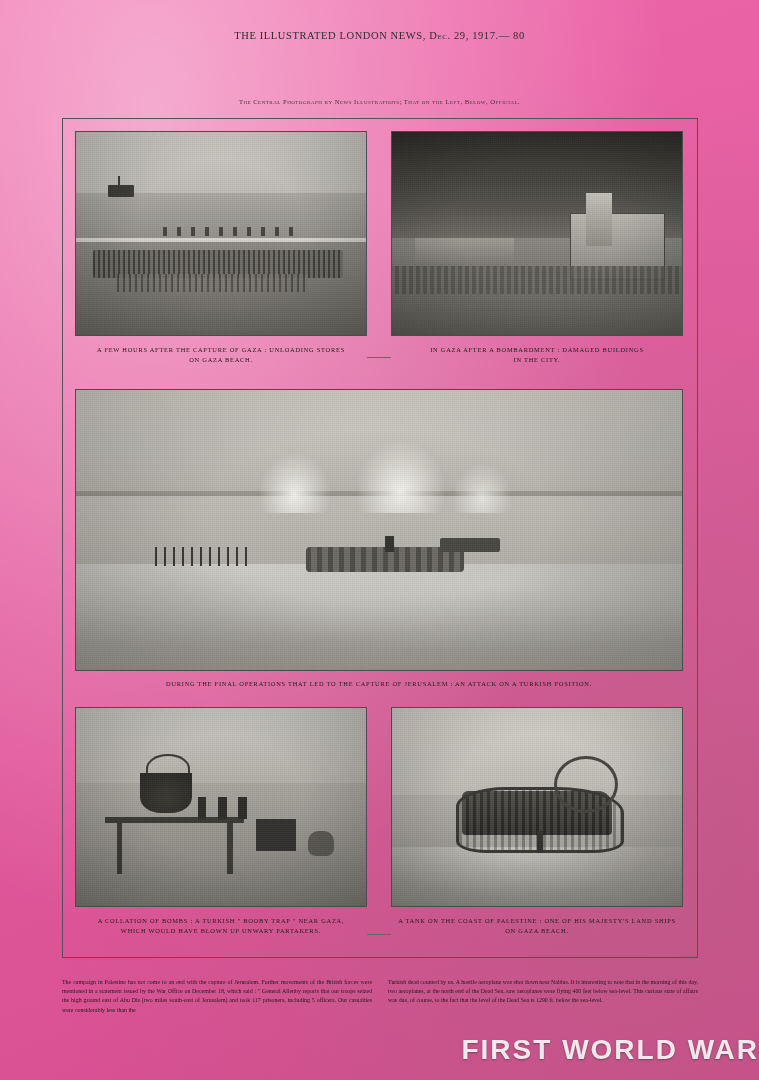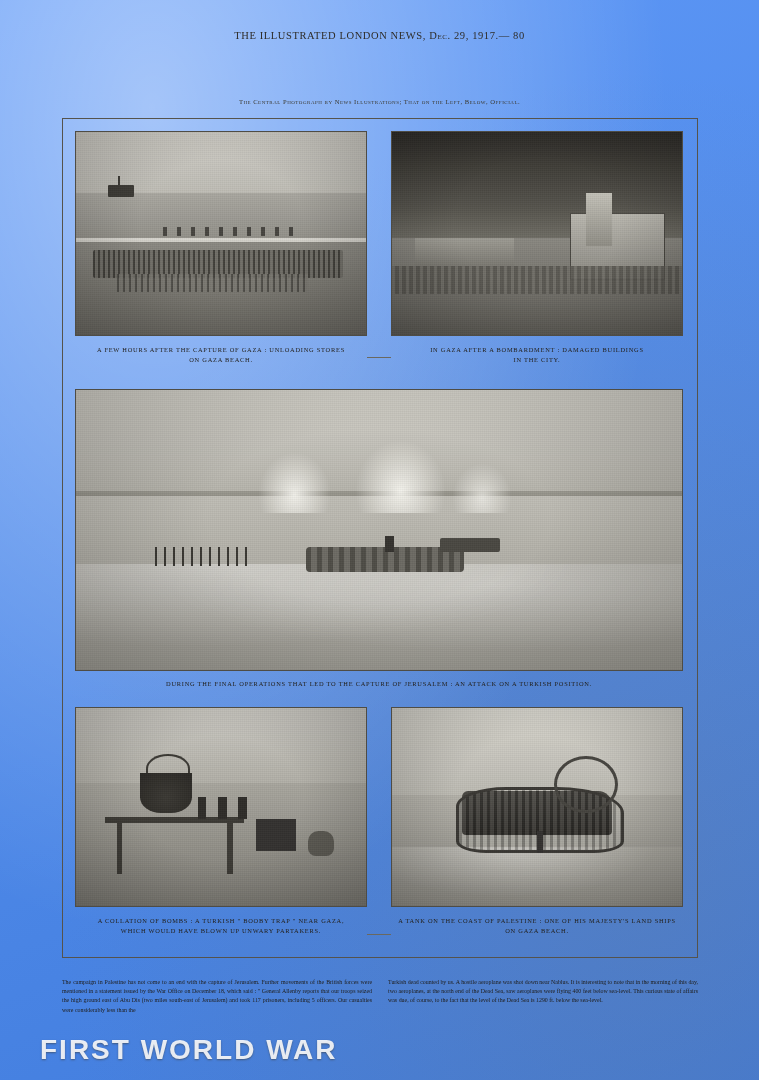--- a/index.html
+++ b/index.html
@@ -5,21 +5,21 @@
   html,body{margin:0;padding:0;}
   body{
     width:759px;height:1080px;
     background:#b9b7b0;
     font-family:"Liberation Serif", serif;
     overflow:hidden;
   }
   .page{
     position:relative;
     width:759px;height:1080px;
-    background:#3b82f6;
+    background:#ec4899;
   }
   
   .page:before{
     content:"";position:absolute;inset:0;
     background:
       radial-gradient(ellipse at 20% 10%, rgba(255,255,255,.45), rgba(255,255,255,0) 60%),
       radial-gradient(ellipse at 85% 80%, rgba(120,118,110,.25), rgba(255,255,255,0) 65%),
       linear-gradient(160deg, rgba(255,255,255,.18), rgba(90,88,82,.16));
     pointer-events:none;
   }
@@ -176,29 +176,28 @@
 
   
   .bodytext{
     position:absolute;left:62px;top:978px;width:636px;
     font-size:5.9px;line-height:9.2px;color:#1f1d1a;
     text-align:justify;
   }
   .cols{display:flex;gap:16px;}
   .col{flex:1;}
   .watermark{
-    position:absolute;left:0;right:12px;bottom:14px;
-    text-align:left;
+    position:absolute;left:0;right:0;bottom:14px;
+    text-align:right;
     font-family:"Liberation Sans", sans-serif;
     font-weight:bold;
     font-size:28px;
     letter-spacing:2px;
     color:rgba(255,255,255,.88);
     text-shadow:0 1px 2px rgba(60,58,52,.55);
-    margin-left:40px;
   }
 </style>
 </head>
 <body>
 
 <div class="page">
 
   <div class="masthead">THE ILLUSTRATED LONDON NEWS, Dec. 29, 1917.— 80</div>
   <div class="subcredit">The Central Photograph by News Illustrations; That on the Left, Below, Official.</div>
 

